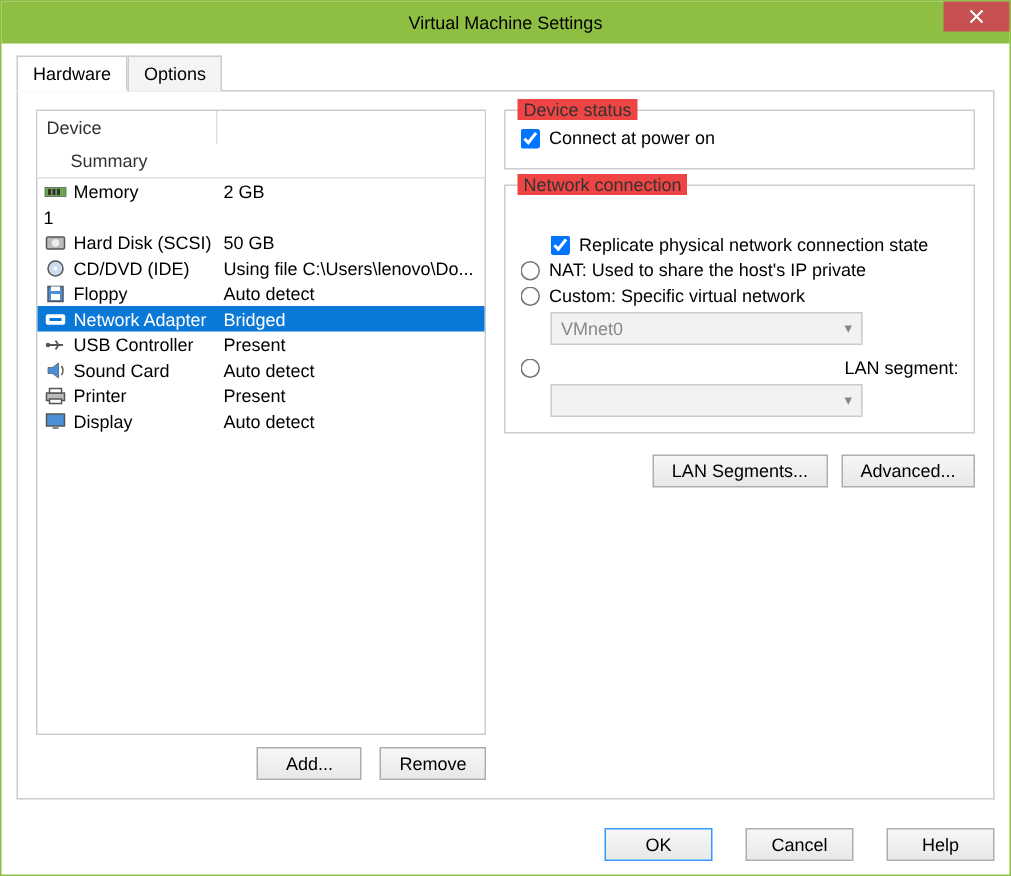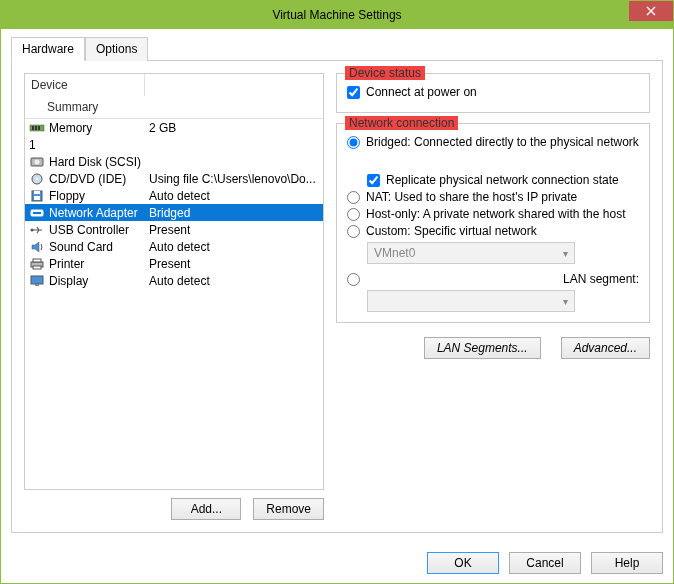--- a/index.html
+++ b/index.html
@@ -28,22 +28,22 @@
 .dev-icon { width: 16px; height: 12px; flex-shrink: 0; }
 .left-buttons { display: flex; justify-content: flex-end; gap: 12px; margin-top: 8px; }
 .btn { height: 22px; padding: 0 12px; border: 1px solid #adadad; background: linear-gradient(#f7f7f7,#e8e8e8); cursor: default; min-width: 70px; text-align: center; line-height: 20px; }
 .right-col { flex: 1; display: flex; flex-direction: column; }
 .group { border: 1px solid #ccc; padding: 8px 10px 10px 10px; position: relative; margin-bottom: 10px; }
 .group-title { position: absolute; top: -8px; left: 8px; background: #ef4444; padding: 0 4px; color: #333; }
 .chk-row, .rad-row { display: flex; align-items: center; gap: 6px; margin: 3px 0; }
 .rad-sub { margin-left: 20px; margin-top: 24px; }
 .combo { width: 208px; height: 22px; border: 1px solid #ccc; background: #f2f2f2; color: #888; padding: 0 6px; display: flex; align-items: center; justify-content: space-between; margin-left: 20px; margin-top: 4px; }
 .combo .arrow { font-size: 10px; color: #888; }
-.right-buttons { display: flex; justify-content: flex-end; gap: 20px; margin-top: 4px; font-style: italic; }
-.footer { height: 40px; display: flex; align-items: center; justify-content: flex-end; gap: 10px; padding: 0 10px; border-top: 0; }
+.right-buttons { display: flex; justify-content: flex-end; gap: 9px; margin-top: 4px; }
+.footer { height: 40px; display: flex; align-items: center; justify-content: flex-end; gap: 22px; padding: 0 10px; border-top: 0; }
 .footer .btn { min-width: 72px; }
 .footer .btn.ok { border: 1px solid #3399ff; }
 input[type=checkbox], input[type=radio] { margin: 0; }
 label { color: #000; }
 .disabled { color: #888; }
 </style>
 </head>
 <body>
 
 <div class="window">
@@ -86,20 +86,21 @@
                 <div class="cell-summary">1</div>
               </div>
               <div class="row">
                 <div class="cell-device">
                   <span class="dev-icon"><svg width="16" height="12">
                       <rect x="2" y="2" width="12" height="8" rx="1" fill="#bbb" stroke="#555"></rect>
                       <circle cx="8" cy="6" r="2.5" fill="#eee"></circle>
                     </svg></span>
                   <span>Hard Disk (SCSI)</span>
                 </div>
+                <div class="cell-summary">50 GB</div>
               </div>
               <div class="row">
                 <div class="cell-device">
                   <span class="dev-icon"><svg width="16" height="12">
                       <circle cx="8" cy="6" r="5" fill="#cde" stroke="#555"></circle>
                       <circle cx="8" cy="6" r="1.2" fill="#fff"></circle>
                     </svg></span>
                   <span>CD/DVD (IDE)</span>
                 </div>
                 <div class="cell-summary">Using file C:\Users\lenovo\Do...</div>
@@ -178,35 +179,27 @@
         <div class="group">
           <div class="group-title">Device status</div>
           <div class="chk-row">
             <input type="checkbox" checked="" style="">
             <label>Connect at power on</label>
           </div>
         </div>
 
         <div class="group">
           <div class="group-title">Network connection</div>
-          <div class="rad-row">
-            <input type="radio" name="net" checked="" style="">
-            <label>Bridged: Connected directly to the physical network</label>
-          </div>
           <div class="chk-row rad-sub">
             <input type="checkbox" checked="" style="">
             <label>Replicate physical network connection state</label>
           </div>
           <div class="rad-row">
             <input type="radio" name="net" style="">
             <label>NAT: Used to share the host's IP private</label>
-          </div>
-          <div class="rad-row">
-            <input type="radio" name="net" style="">
-            <label>Host-only: A private network shared with the host</label>
           </div>
           <div class="rad-row">
             <input type="radio" name="net" style="">
             <label>Custom: Specific virtual network</label>
           </div>
           <div class="combo">
             <span class="disabled">VMnet0</span>
             <span class="arrow">▾</span>
           </div>
           <div class="rad-row" style="margin-top:8px;justify-content:space-between;">

